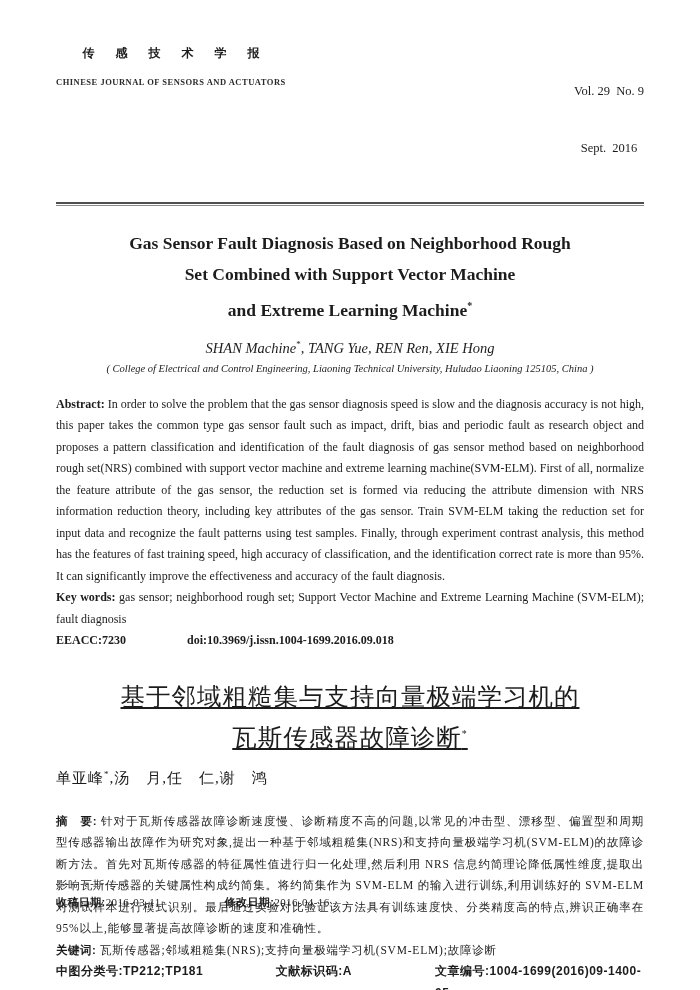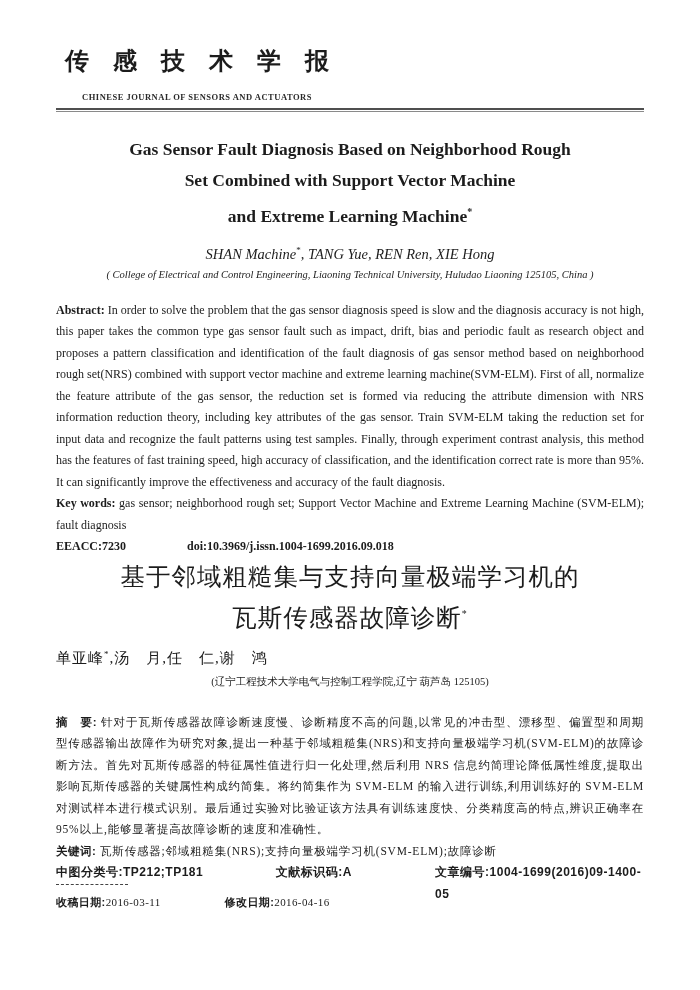--- a/index.html
+++ b/index.html
@@ -12,36 +12,36 @@
     color: #1c1c1c;
     font-family: "Liberation Serif", "DejaVu Serif", serif;
     padding: 44px 56px 0 56px;
   }
   
   .jheader { display: flex; justify-content: space-between; align-items: flex-start; }
   .jh-left, .jh-right { font-size: 12.5px; line-height: 19px; white-space: pre; }
   .jh-left .l2 { padding-left: 10px; }
   .jh-right { text-align: center; }
   .jh-center { text-align: center; margin-top: 1px; }
-  .jh-title-cn { font-size: 24px; font-weight: 600; letter-spacing: 9px; text-indent: 9px; }
+  .jh-title-cn { font-size: 12px; font-weight: 600; letter-spacing: 9px; text-indent: 9px; }
   .jh-title-en { font-size: 8.5px; font-weight: 600; letter-spacing: 0.5px; margin-top: 15px; color: #2a2a2a; }
   .double-rule { margin-top: 6px; height: 4px; border-top: 2px solid #4f4f4f; border-bottom: 1px solid #8a8a8a; }
   
   .title-en { margin-top: 22px; text-align: center; font-size: 17.5px; font-weight: bold; line-height: 31px; }
   .title-en sup, .title-cn sup { font-size: 10px; }
   .authors-en { margin-top: 13px; text-align: center; font-style: italic; font-size: 14.5px; }
   .authors-en sup { font-size: 9px; font-style: normal; }
   .affil-en { margin-top: 6px; text-align: center; font-style: italic; font-size: 10.5px; color: #222; }
   .abstract { margin-top: 20px; font-size: 12px; line-height: 21.5px; text-align: justify; }
   .abstract .lbl, .kw .lbl { font-weight: bold; }
   .kw { font-size: 12px; line-height: 21.5px; text-align: justify; }
   .eeacc { font-size: 12px; line-height: 21.5px; font-weight: bold; }
   .eeacc .doi { margin-left: 58px; }
   
-  .title-cn { text-align: center; font-size: 24.5px; line-height: 37px; letter-spacing: 1px; font-weight: 500; }
+  .title-cn { margin-top: 26px; text-align: center; font-size: 24.5px; line-height: 37px; letter-spacing: 1px; font-weight: 500; text-decoration: underline; }
   .authors-cn { margin-top: 13px; text-align: left; font-size: 15px; letter-spacing: 1px; }
   .authors-cn sup { font-size: 9px; }
   .affil-cn { margin-top: 7px; text-align: center; font-size: 10.5px; }
   .abs-cn { margin-top: 23px; font-size: 11.5px; line-height: 21.5px; text-align: justify; letter-spacing: 0.8px; }
   .abs-cn .lbl, .kw-cn .lbl, .clc b { font-family: "Liberation Sans", "DejaVu Sans", sans-serif; font-weight: bold; letter-spacing: 0.5px; }
   .kw-cn { font-size: 11.5px; line-height: 21.5px; letter-spacing: 0.8px; }
   .clc { display: flex; font-size: 12px; line-height: 21.5px; font-weight: bold; }
   .clc .c1 { width: 232px; }
   .clc .c2 { width: 168px; }
   
@@ -55,20 +55,24 @@
 </style>
 </head>
 <body>
 
 <div class="page">
 
   <div class="jheader">
     <div class="jh-center">
       <div class="jh-title-cn">传 感 技 术 学 报</div>
       <div class="jh-title-en">CHINESE JOURNAL OF SENSORS AND ACTUATORS</div>
+    </div>
+    <div class="jh-right">
+      <div class="l1">Vol. 29&nbsp;&nbsp;No. 9</div>
+      <div class="l2">Sept.&nbsp; 2016</div>
     </div>
   </div>
   <div class="double-rule"></div>
 
   <div class="title-en">
     <div>Gas Sensor Fault Diagnosis Based on Neighborhood Rough</div>
     <div>Set Combined with Support Vector Machine</div>
     <div><span>and Extreme Learning Machine</span><sup>*</sup></div>
   </div>
 
@@ -91,21 +95,20 @@
     <span class="doi">doi:10.3969/j.issn.1004-1699.2016.09.018</span>
   </div>
 
   <div class="title-cn">
     <div>基于邻域粗糙集与支持向量极端学习机的</div>
     <div><span>瓦斯传感器故障诊断</span><sup>*</sup></div>
   </div>
 
   <div class="authors-cn"><span>单亚峰</span><sup>*</sup><span>,汤　月,任　仁,谢　鸿</span></div>
 
-  <div class="affil-cn">(辽宁工程技术大学电气与控制工程学院,辽宁 葫芦岛 125105)</div>
 
   <div class="abs-cn">
     <span class="lbl">摘　要:</span>
     <span>针对于瓦斯传感器故障诊断速度慢、诊断精度不高的问题,以常见的冲击型、漂移型、偏置型和周期型传感器输出故障作为研究对象,提出一种基于邻域粗糙集(NRS)和支持向量极端学习机(SVM-ELM)的故障诊断方法。首先对瓦斯传感器的特征属性值进行归一化处理,然后利用 NRS 信息约简理论降低属性维度,提取出影响瓦斯传感器的关键属性构成约简集。将约简集作为 SVM-ELM 的输入进行训练,利用训练好的 SVM-ELM 对测试样本进行模式识别。最后通过实验对比验证该方法具有训练速度快、分类精度高的特点,辨识正确率在 95%以上,能够显著提高故障诊断的速度和准确性。</span>
   </div>
 
   <div class="kw-cn">
     <span class="lbl">关键词:</span>
     <span>瓦斯传感器;邻域粗糙集(NRS);支持向量极端学习机(SVM-ELM);故障诊断</span>
   </div>

